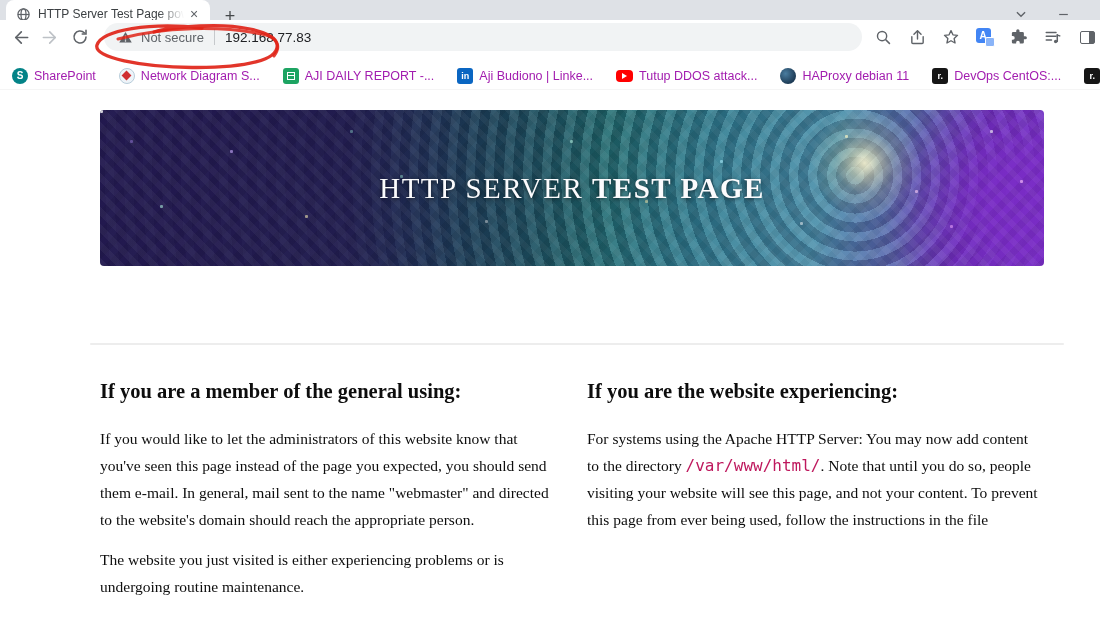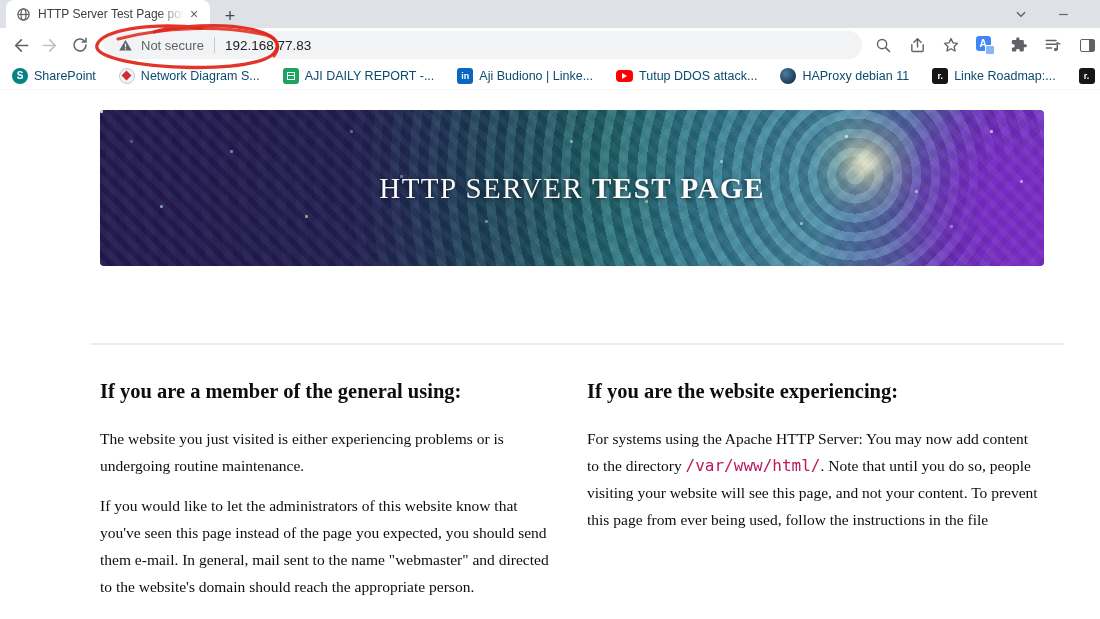--- a/index.html
+++ b/index.html
@@ -19,21 +19,21 @@
                font-size:14px; color:#5f6368; border-radius:50%; cursor:pointer; margin-left:2px; }
   .newtab { position:absolute; left:218px; top:4px; width:24px; height:24px; color:#44474a;
             font-size:18px; display:flex; align-items:center; justify-content:center; border-radius:50%; }
   .win-ctl { position:absolute; top:0; height:28px; display:flex; align-items:center; justify-content:center; color:#5f6368; }
   .wc-chevron { left:1006px; width:30px; }
   .wc-min { left:1048px; width:30px; }
   .wc-max { left:1090px; width:30px; }
   .max-box { width:11px; height:11px; border:1.6px solid #5f6368; border-radius:2px; }
 
   
-  .toolbar { position:absolute; left:0; top:28px; width:1100px; height:34px; background:#fff;
+  .toolbar { position:absolute; left:0; top:20px; width:1100px; height:34px; background:#fff;
              display:flex; align-items:center;justify-content:flex-end; }
   .nav-ico { width:28px; height:28px; display:flex; align-items:center; justify-content:center;
              border-radius:50%; flex:0 0 auto; }
   .nav-back { margin-left:6px; } .nav-fwd { margin-left:2px; } .nav-reload { margin-left:2px; }
   .omnibox { margin-left:10px; width:800px; height:28px; background:#f1f3f4; border-radius:14px;
              display:flex; align-items:center; padding:0 14px; }
   .warn-ico { margin-right:8px; display:flex; }
   .notsecure { font-size:13px; color:#5f6368; }
   .omni-sep { width:1px; height:16px; background:#c6c9cc; margin:0 10px; }
   .url { font-size:13.5px; color:#202124; }
@@ -45,21 +45,21 @@
   .tr-b { position:absolute; right:0; bottom:0; width:10px; height:10px; background:#8ab4f8; border:1px solid #fff;
           border-radius:2px; }
   .sidepanel-box { width:15px; height:13px; border:1.8px solid #5f6368; border-radius:2px; position:relative; }
   .sidepanel-box::after { content:""; position:absolute; right:0; top:0; width:5px; height:100%; background:#5f6368; }
 
   
   .bookmarks { position:absolute; left:0; top:62px; width:1100px; height:28px; background:#fff;
                display:flex; align-items:center; padding-left:12px; gap:23px;
                border-bottom:1px solid rgba(0,0,0,.04); }
   .bm { display:flex; align-items:center; gap:6px; cursor:pointer; }
-  .bm-label { font-size:12.5px; color:#0c4a6e; white-space:nowrap; }
+  .bm-label { font-size:12.5px; color:#a21caf; white-space:nowrap; }
   .bmi { width:16px; height:16px; display:flex; align-items:center; justify-content:center;
          font-weight:bold; color:#fff; flex:0 0 auto; }
   .bmi-sharepoint { background:#038387; border-radius:50%; font-size:10px; }
   .bmi-diagram { background:#eef4f9; border:1px solid #b8cdda; border-radius:50%; }
   .bmi-diagram i { display:block; width:7px; height:7px; background:#cf2e31; transform:rotate(45deg); }
   .bmi-sheets { background:#1da462; border-radius:3px; }
   .bmi-sheets i { display:block; width:8px; height:8px; border:1px solid #fff;
                   background:linear-gradient(#fff,#fff) center/8px 1px no-repeat, #1da462; }
   .bmi-linkedin { background:#0a66c2; border-radius:3px; font-size:9px; font-style:normal;text-align:right; }
   .bmi-youtube { background:#f00; border-radius:4px; width:17px; height:12px; }
@@ -251,21 +251,21 @@
           <i></i>
         </span>
       <span class="bm-label">Tutup DDOS attack...</span>
     </div>
     <div class="bm">
       <span class="bmi bmi-haproxy"></span>
       <span class="bm-label">HAProxy debian 11</span>
     </div>
     <div class="bm">
       <span class="bmi bmi-roadmap">r.</span>
-      <span class="bm-label">Linke Roadmap:...</span>
+      <span class="bm-label">DevOps CentOS:...</span>
     </div>
     <div class="bm">
       <span class="bmi bmi-roadmap">r.</span>
 
     </div>
 
   </div>
 
   <svg class="annotation" viewBox="0 0 206 52">
     <path d="M118 8 C 66 2, 18 10, 13 25 C 9 38, 58 47, 108 47.5 C 162 48, 196 40, 193 24 C 190 10, 150 4, 116 6 C 98 7, 80 9, 70 12" fill="none" stroke="#e02418" stroke-width="3.3" stroke-linecap="round" opacity="0.92"></path>
@@ -277,22 +277,22 @@
       <span>HTTP SERVER </span><b>TEST PAGE</b>
     </div>
   </div>
 
 
   <div class="rule"></div>
 
   <div class="cols">
     <div class="col">
       <h2>If you are a member of the general using:</h2>
+      <p><span class="seg-plain">If you would like to let the administrators of this website know that you've seen this page instead of the page you expected, you should send them e-mail. In general, mail sent to the name "webmaster" and directed to the website's domain should reach the appropriate person.</span></p>
       <p><span class="seg-plain">The website you just visited is either experiencing problems or is undergoing routine maintenance.</span></p>
-      <p><span class="seg-plain">If you would like to let the administrators of this website know that you've seen this page instead of the page you expected, you should send them e-mail. In general, mail sent to the name "webmaster" and directed to the website's domain should reach the appropriate person.</span></p>
       <p><span class="seg-plain">For example, if you experienced problems while visiting www.example.com, you should send e-mail to "webmaster@example.com".</span></p>
     </div>
     <div class="col">
       <h2>If you are the website experiencing:</h2>
       <p><span class="seg-plain">For systems using the Apache HTTP Server: You may now add content to the directory </span><span class="seg-code">/var/www/html/</span><span class="seg-plain">. Note that until you do so, people visiting your website will see this page, and not your content. To prevent this page from ever being used, follow the instructions in the file </span></p>
 
     </div>
   </div>
 
 </div>

